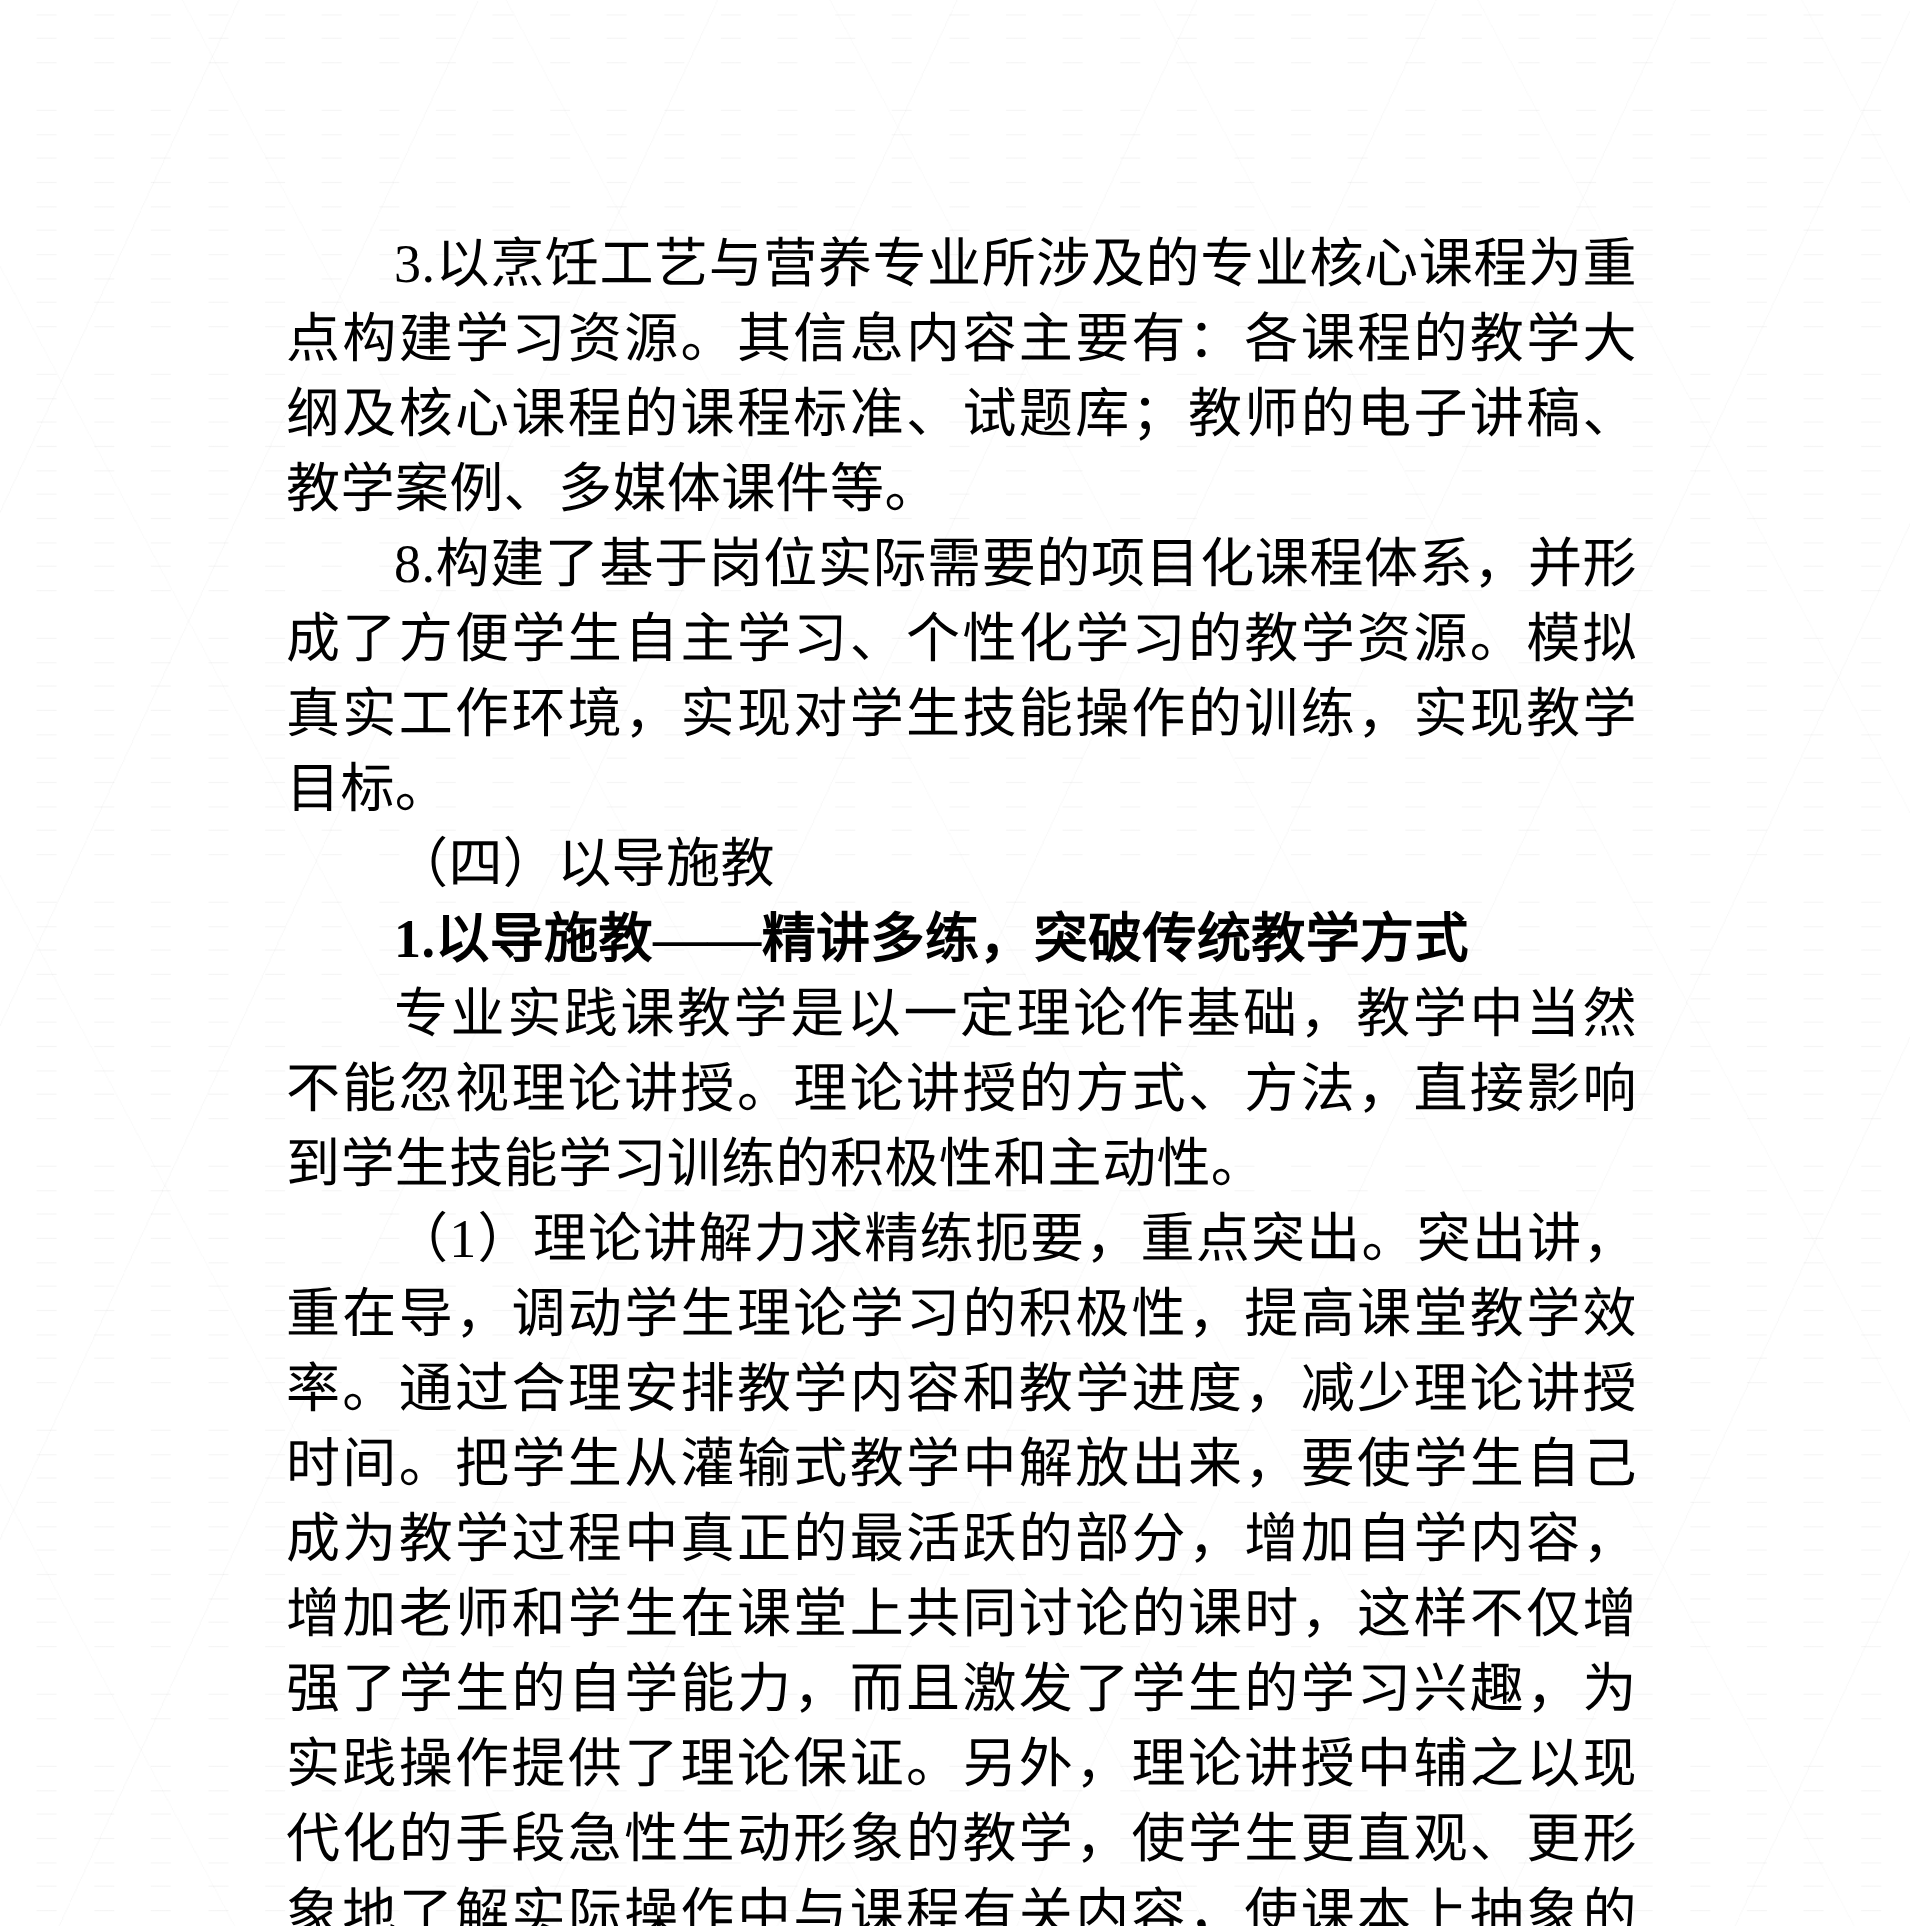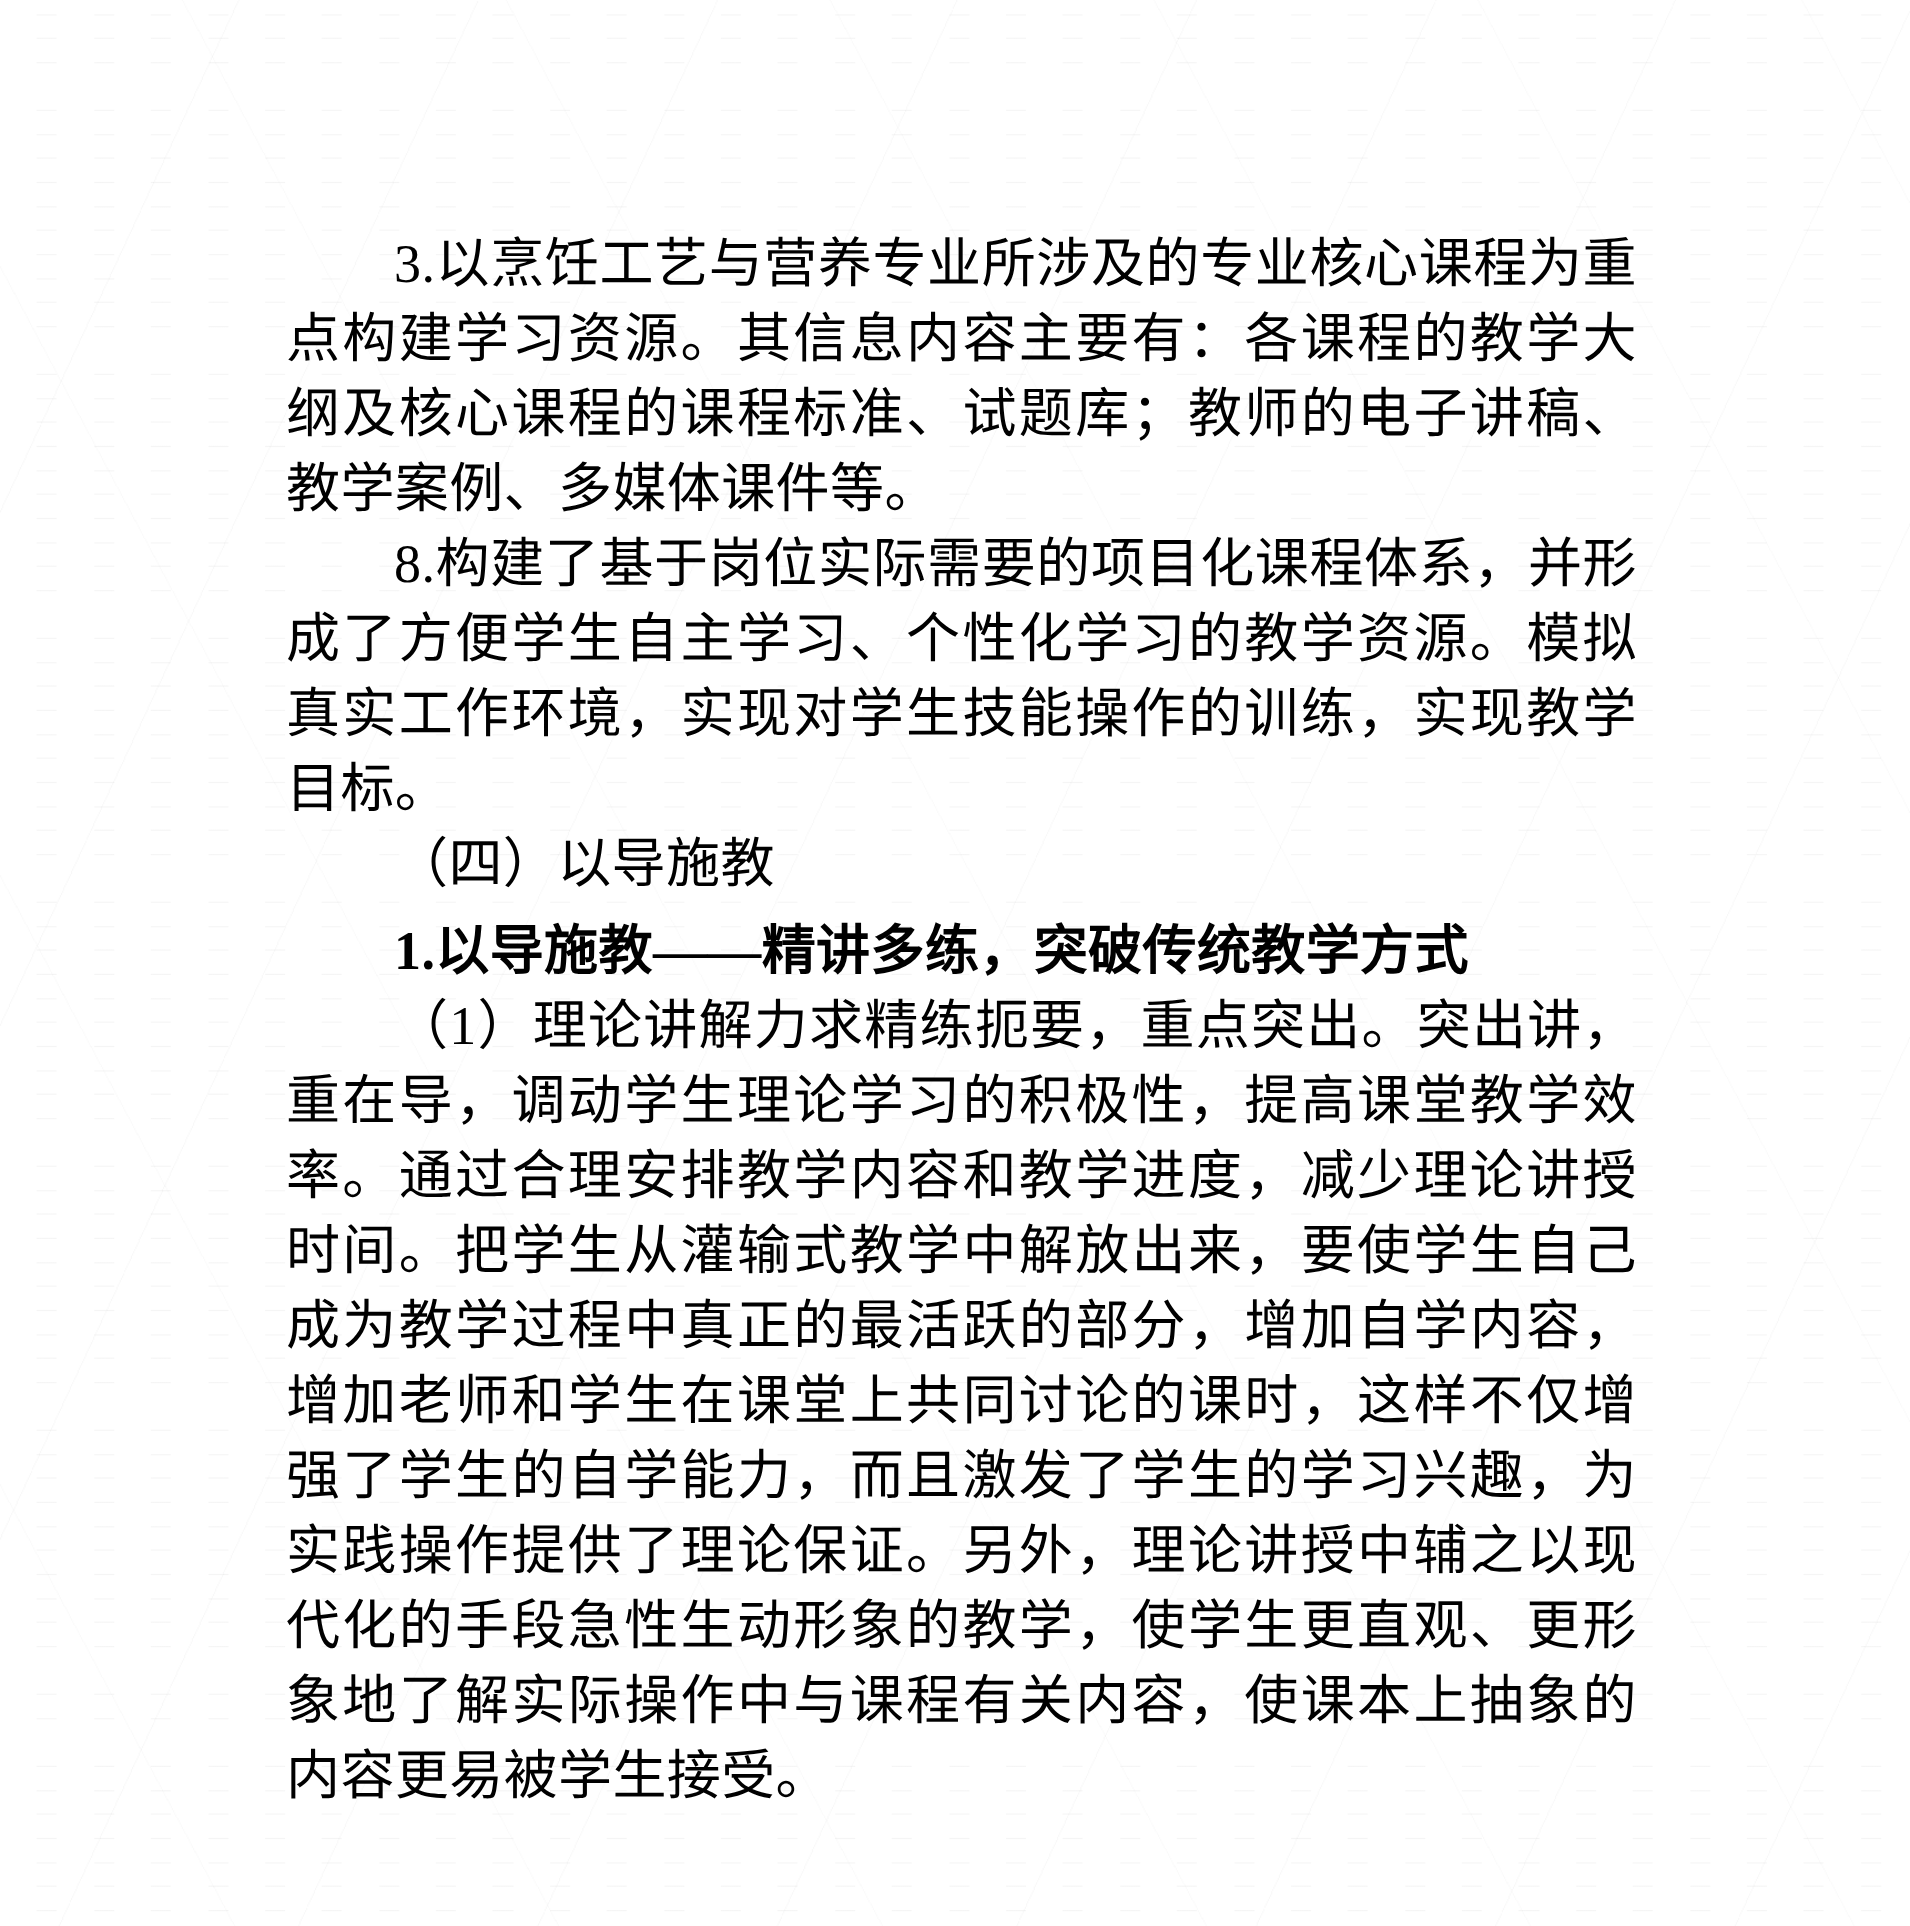--- a/index.html
+++ b/index.html
@@ -40,27 +40,27 @@
     color: #000000;
     font-size: 54px;
     line-height: 75px;
     text-align: justify;
     text-indent: 2em;
     letter-spacing: 0.4px;
     word-break: break-all;
   }
   .doc-page p.bold-heading {
     font-weight: 700;
-    margin-top: 12px;
   }
 </style>
 </head>
 <body>
 
 <main class="doc-page">
   <p>3.以烹饪工艺与营养专业所涉及的专业核心课程为重点构建学习资源。其信息内容主要有：各课程的教学大纲及核心课程的课程标准、试题库；教师的电子讲稿、教学案例、多媒体课件等。</p>
   <p>8.构建了基于岗位实际需要的项目化课程体系，并形成了方便学生自主学习、个性化学习的教学资源。模拟真实工作环境，实现对学生技能操作的训练，实现教学目标。</p>
   <p>（四）以导施教</p>
   <p class="bold-heading">1.以导施教——精讲多练，突破传统教学方式</p>
+  <p>专业实践课教学是以一定理论作基础，教学中当然不能忽视理论讲授。理论讲授的方式、方法，直接影响到学生技能学习训练的积极性和主动性。</p>
   <p>（1）理论讲解力求精练扼要，重点突出。突出讲，重在导，调动学生理论学习的积极性，提高课堂教学效率。通过合理安排教学内容和教学进度，减少理论讲授时间。把学生从灌输式教学中解放出来，要使学生自己成为教学过程中真正的最活跃的部分，增加自学内容，增加老师和学生在课堂上共同讨论的课时，这样不仅增强了学生的自学能力，而且激发了学生的学习兴趣，为实践操作提供了理论保证。另外，理论讲授中辅之以现代化的手段急性生动形象的教学，使学生更直观、更形象地了解实际操作中与课程有关内容，使课本上抽象的内容更易被学生接受。</p>
 
 </main>
 
 
 </body></html>

